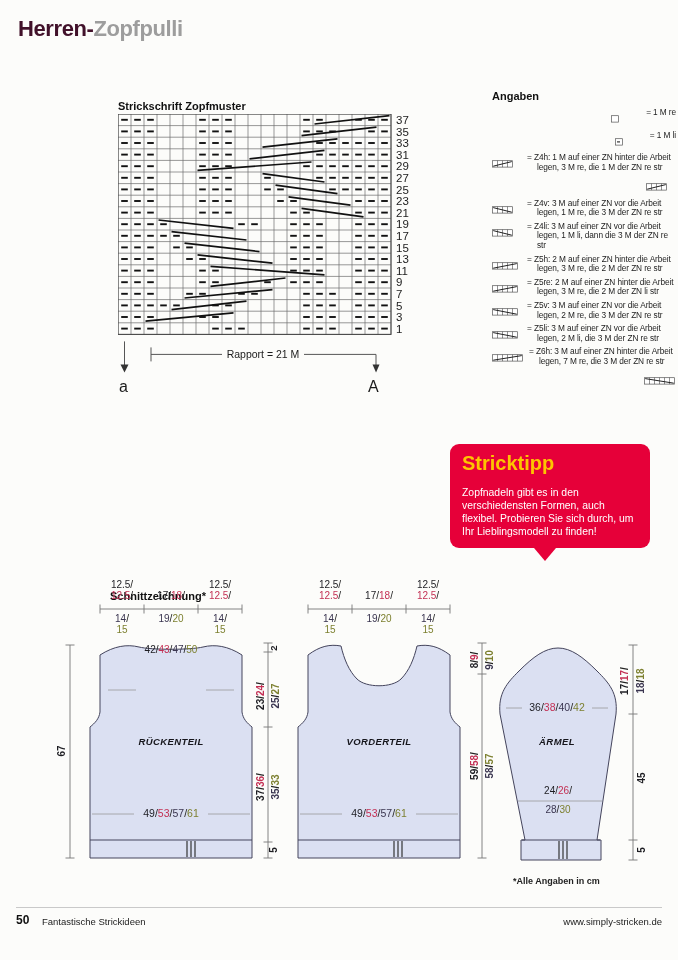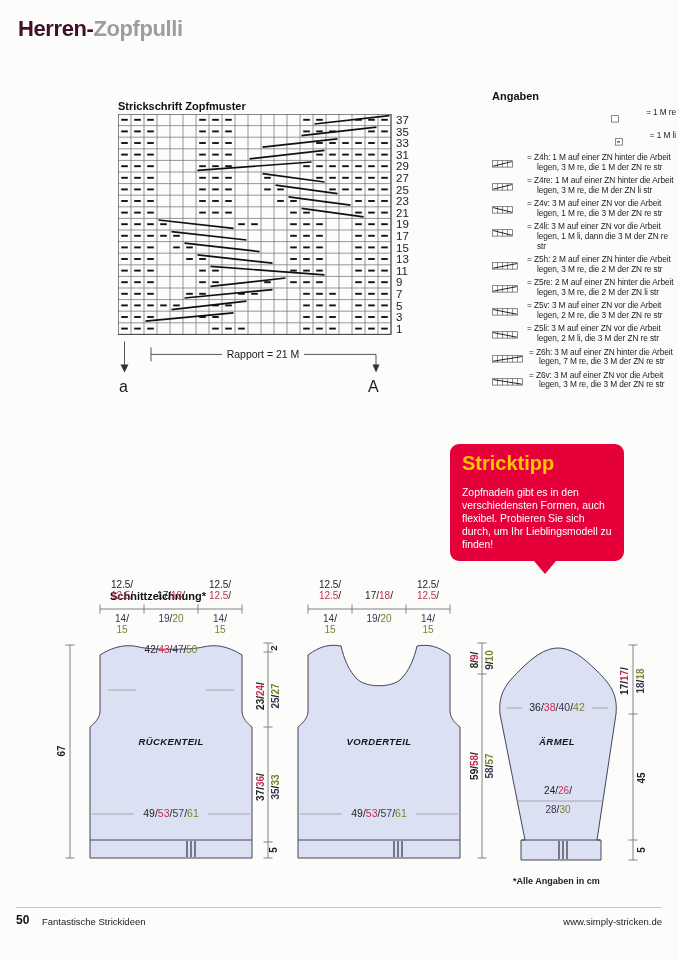--- a/index.html
+++ b/index.html
@@ -11,21 +11,21 @@
   
   .chart-title{position:absolute;left:118px;top:100px;font-size:11px;font-weight:bold;color:#111;}
   #chart-holder{position:absolute;left:118px;top:114px;}
   
   .legend{position:absolute;left:492px;top:90px;width:184px;}
   .legend-title{font-size:11px;font-weight:bold;color:#111;margin-bottom:6px;}
   .lg-item{display:flex;gap:5px;margin-bottom:3.5px;align-items:flex-start;justify-content:flex-end;}
   .lg-sym{flex:0 0 30px;padding-top:1px;}
   .lg-lbl{font-size:8.3px;line-height:9.8px;color:#1c1c1c;padding-left:10px;text-indent:-10px;letter-spacing:-0.1px;}
   
-  .tip{position:absolute;left:450px;top:444px;width:174px;background:#e60039;border-radius:9px;
+  .tip{position:absolute;left:450px;top:444px;width:200px;background:#e60039;border-radius:9px;
        padding:8px 12px 10px 12px;box-sizing:border-box;}
   .tip:after{content:"";position:absolute;top:100%;left:84px;width:0;height:0;
        border:11px solid transparent;border-top:13px solid #e60039;border-bottom:0;}
   .tip-title{font-size:20px;font-weight:bold;color:#fdc500;line-height:22px;}
   .tip-body{font-size:10.4px;line-height:13px;color:#ffffff;margin-top:12px;}
   
   .schnitt-title{position:absolute;left:110px;top:590px;font-size:11px;font-weight:bold;color:#111;}
   #schem-svg{position:absolute;left:0;top:0;pointer-events:none;}
   .m{position:absolute;font-size:10px;font-weight:normal;line-height:10px;white-space:nowrap;
      transform:translateX(-50%);color:#1d1d22;}
@@ -395,21 +395,20 @@
           <span class="lg-lbl">= Z4h: 1 M auf einer ZN hinter die Arbeit legen, 3 M re, die 1 M der ZN re str</span>
         </div>
         <div class="lg-item">
           <span class="lg-sym"><svg width="22" height="8" viewBox="0 0 22 8">
               <rect x="0.5" y="0.7" width="20" height="6.4" fill="#fff" stroke="#555" stroke-width="0.7"></rect>
               <line x1="5.5" y1="0.7" x2="5.5" y2="7.1" stroke="#222" stroke-width="0.5"></line>
               <line x1="10.5" y1="0.7" x2="10.5" y2="7.1" stroke="#222" stroke-width="0.5"></line>
               <line x1="15.5" y1="0.7" x2="15.5" y2="7.1" stroke="#222" stroke-width="0.5"></line>
               <line x1="1.2" y1="6.2" x2="19.8" y2="1.6" stroke="#222" stroke-width="1"></line>
             </svg></span>
-          <span class="lg-lbl">= Z4re: 1 M auf einer ZN hinter die Arbeit legen, 3 M re, die M der ZN li str</span>
         </div>
         <div class="lg-item">
           <span class="lg-sym"><svg width="22" height="8" viewBox="0 0 22 8">
               <rect x="0.5" y="0.7" width="20" height="6.4" fill="#fff" stroke="#555" stroke-width="0.7"></rect>
               <line x1="5.5" y1="0.7" x2="5.5" y2="7.1" stroke="#222" stroke-width="0.5"></line>
               <line x1="10.5" y1="0.7" x2="10.5" y2="7.1" stroke="#222" stroke-width="0.5"></line>
               <line x1="15.5" y1="0.7" x2="15.5" y2="7.1" stroke="#222" stroke-width="0.5"></line>
               <line x1="1.2" y1="1.6" x2="19.8" y2="6.2" stroke="#222" stroke-width="1"></line>
             </svg></span>
           <span class="lg-lbl">= Z4v: 3 M auf einer ZN vor die Arbeit legen, 1 M re, die 3 M der ZN re str</span>
@@ -483,21 +482,20 @@
         <div class="lg-item">
           <span class="lg-sym"><svg width="32" height="8" viewBox="0 0 32 8">
               <rect x="0.5" y="0.7" width="30" height="6.4" fill="#fff" stroke="#555" stroke-width="0.7"></rect>
               <line x1="5.5" y1="0.7" x2="5.5" y2="7.1" stroke="#222" stroke-width="0.5"></line>
               <line x1="10.5" y1="0.7" x2="10.5" y2="7.1" stroke="#222" stroke-width="0.5"></line>
               <line x1="15.5" y1="0.7" x2="15.5" y2="7.1" stroke="#222" stroke-width="0.5"></line>
               <line x1="20.5" y1="0.7" x2="20.5" y2="7.1" stroke="#222" stroke-width="0.5"></line>
               <line x1="25.5" y1="0.7" x2="25.5" y2="7.1" stroke="#222" stroke-width="0.5"></line>
               <line x1="1.2" y1="1.6" x2="29.8" y2="6.2" stroke="#222" stroke-width="1"></line>
             </svg></span>
-          <span class="lg-lbl">= Z6v: 3 M auf einer ZN vor die Arbeit legen, 3 M re, die 3 M der ZN re str</span>
         </div>
       </div>
   </div>
 
   <div class="tip">
     <div class="tip-title">Stricktipp</div>
     <div class="tip-body">Zopfnadeln gibt es in den verschiedensten Formen, auch flexibel. Probieren Sie sich durch, um Ihr Lieblingsmodell zu finden!</div>
   </div>
 
   <div class="schnitt-title">Schnittzeichnung*</div>

